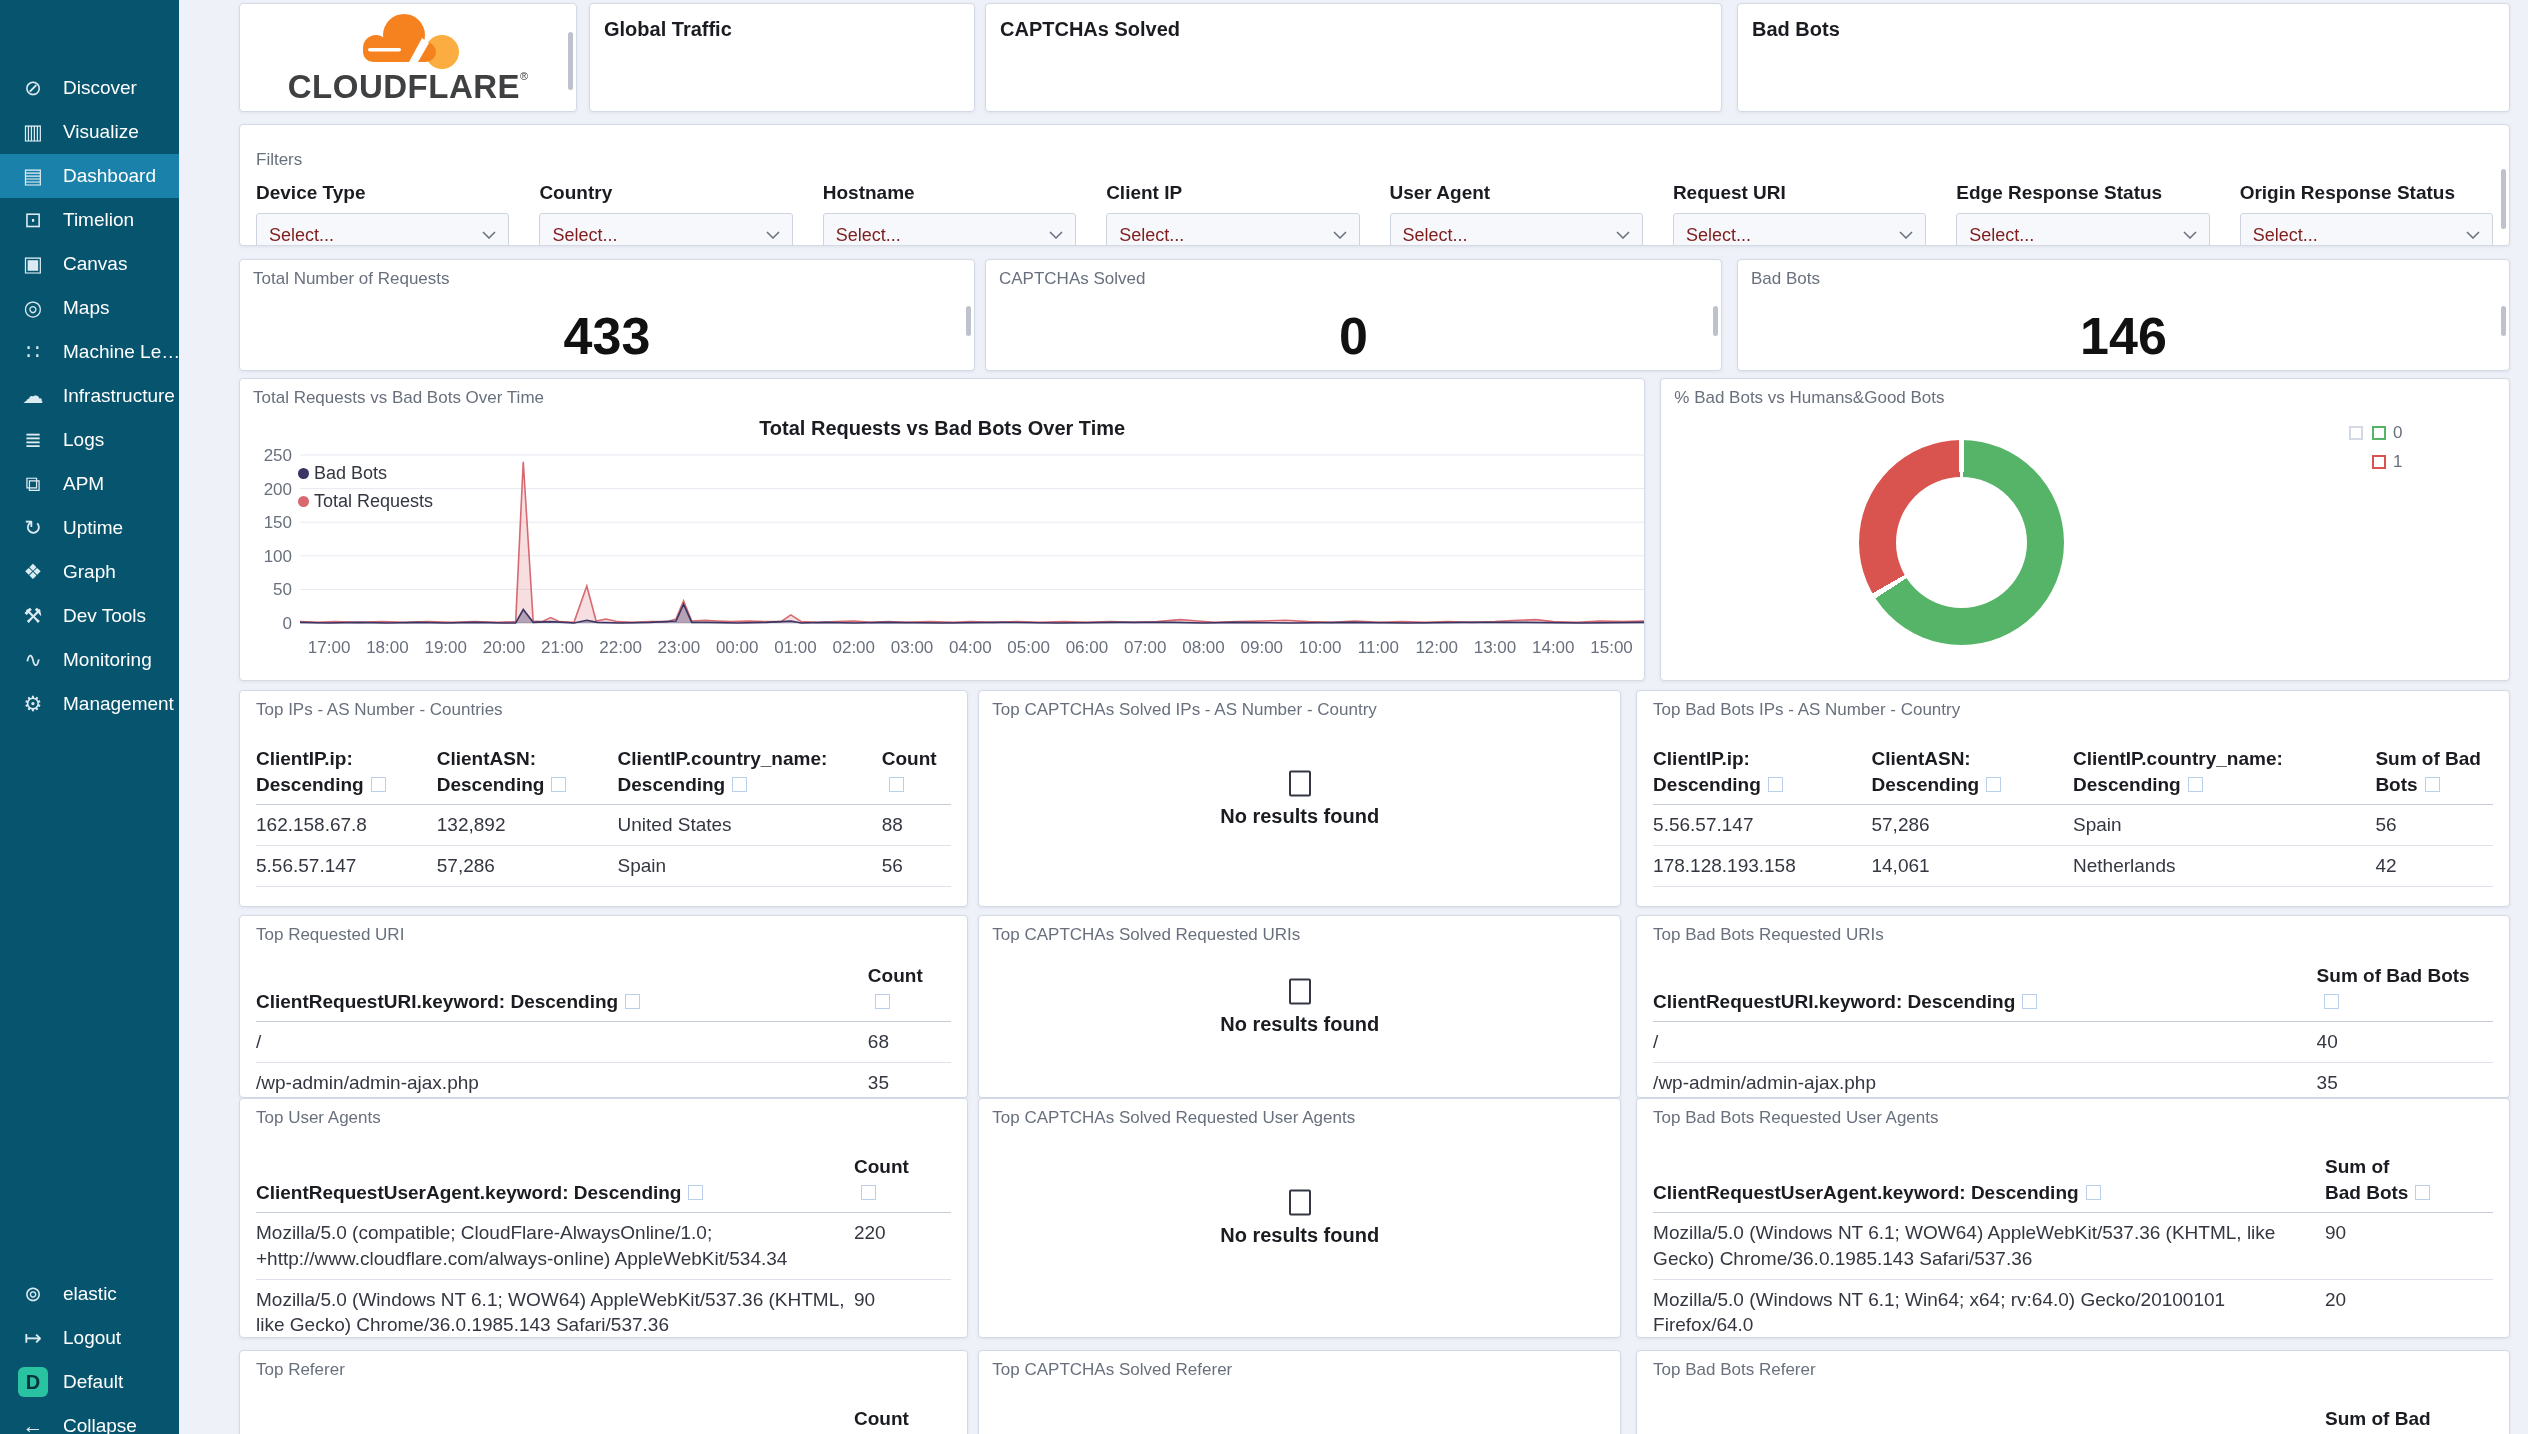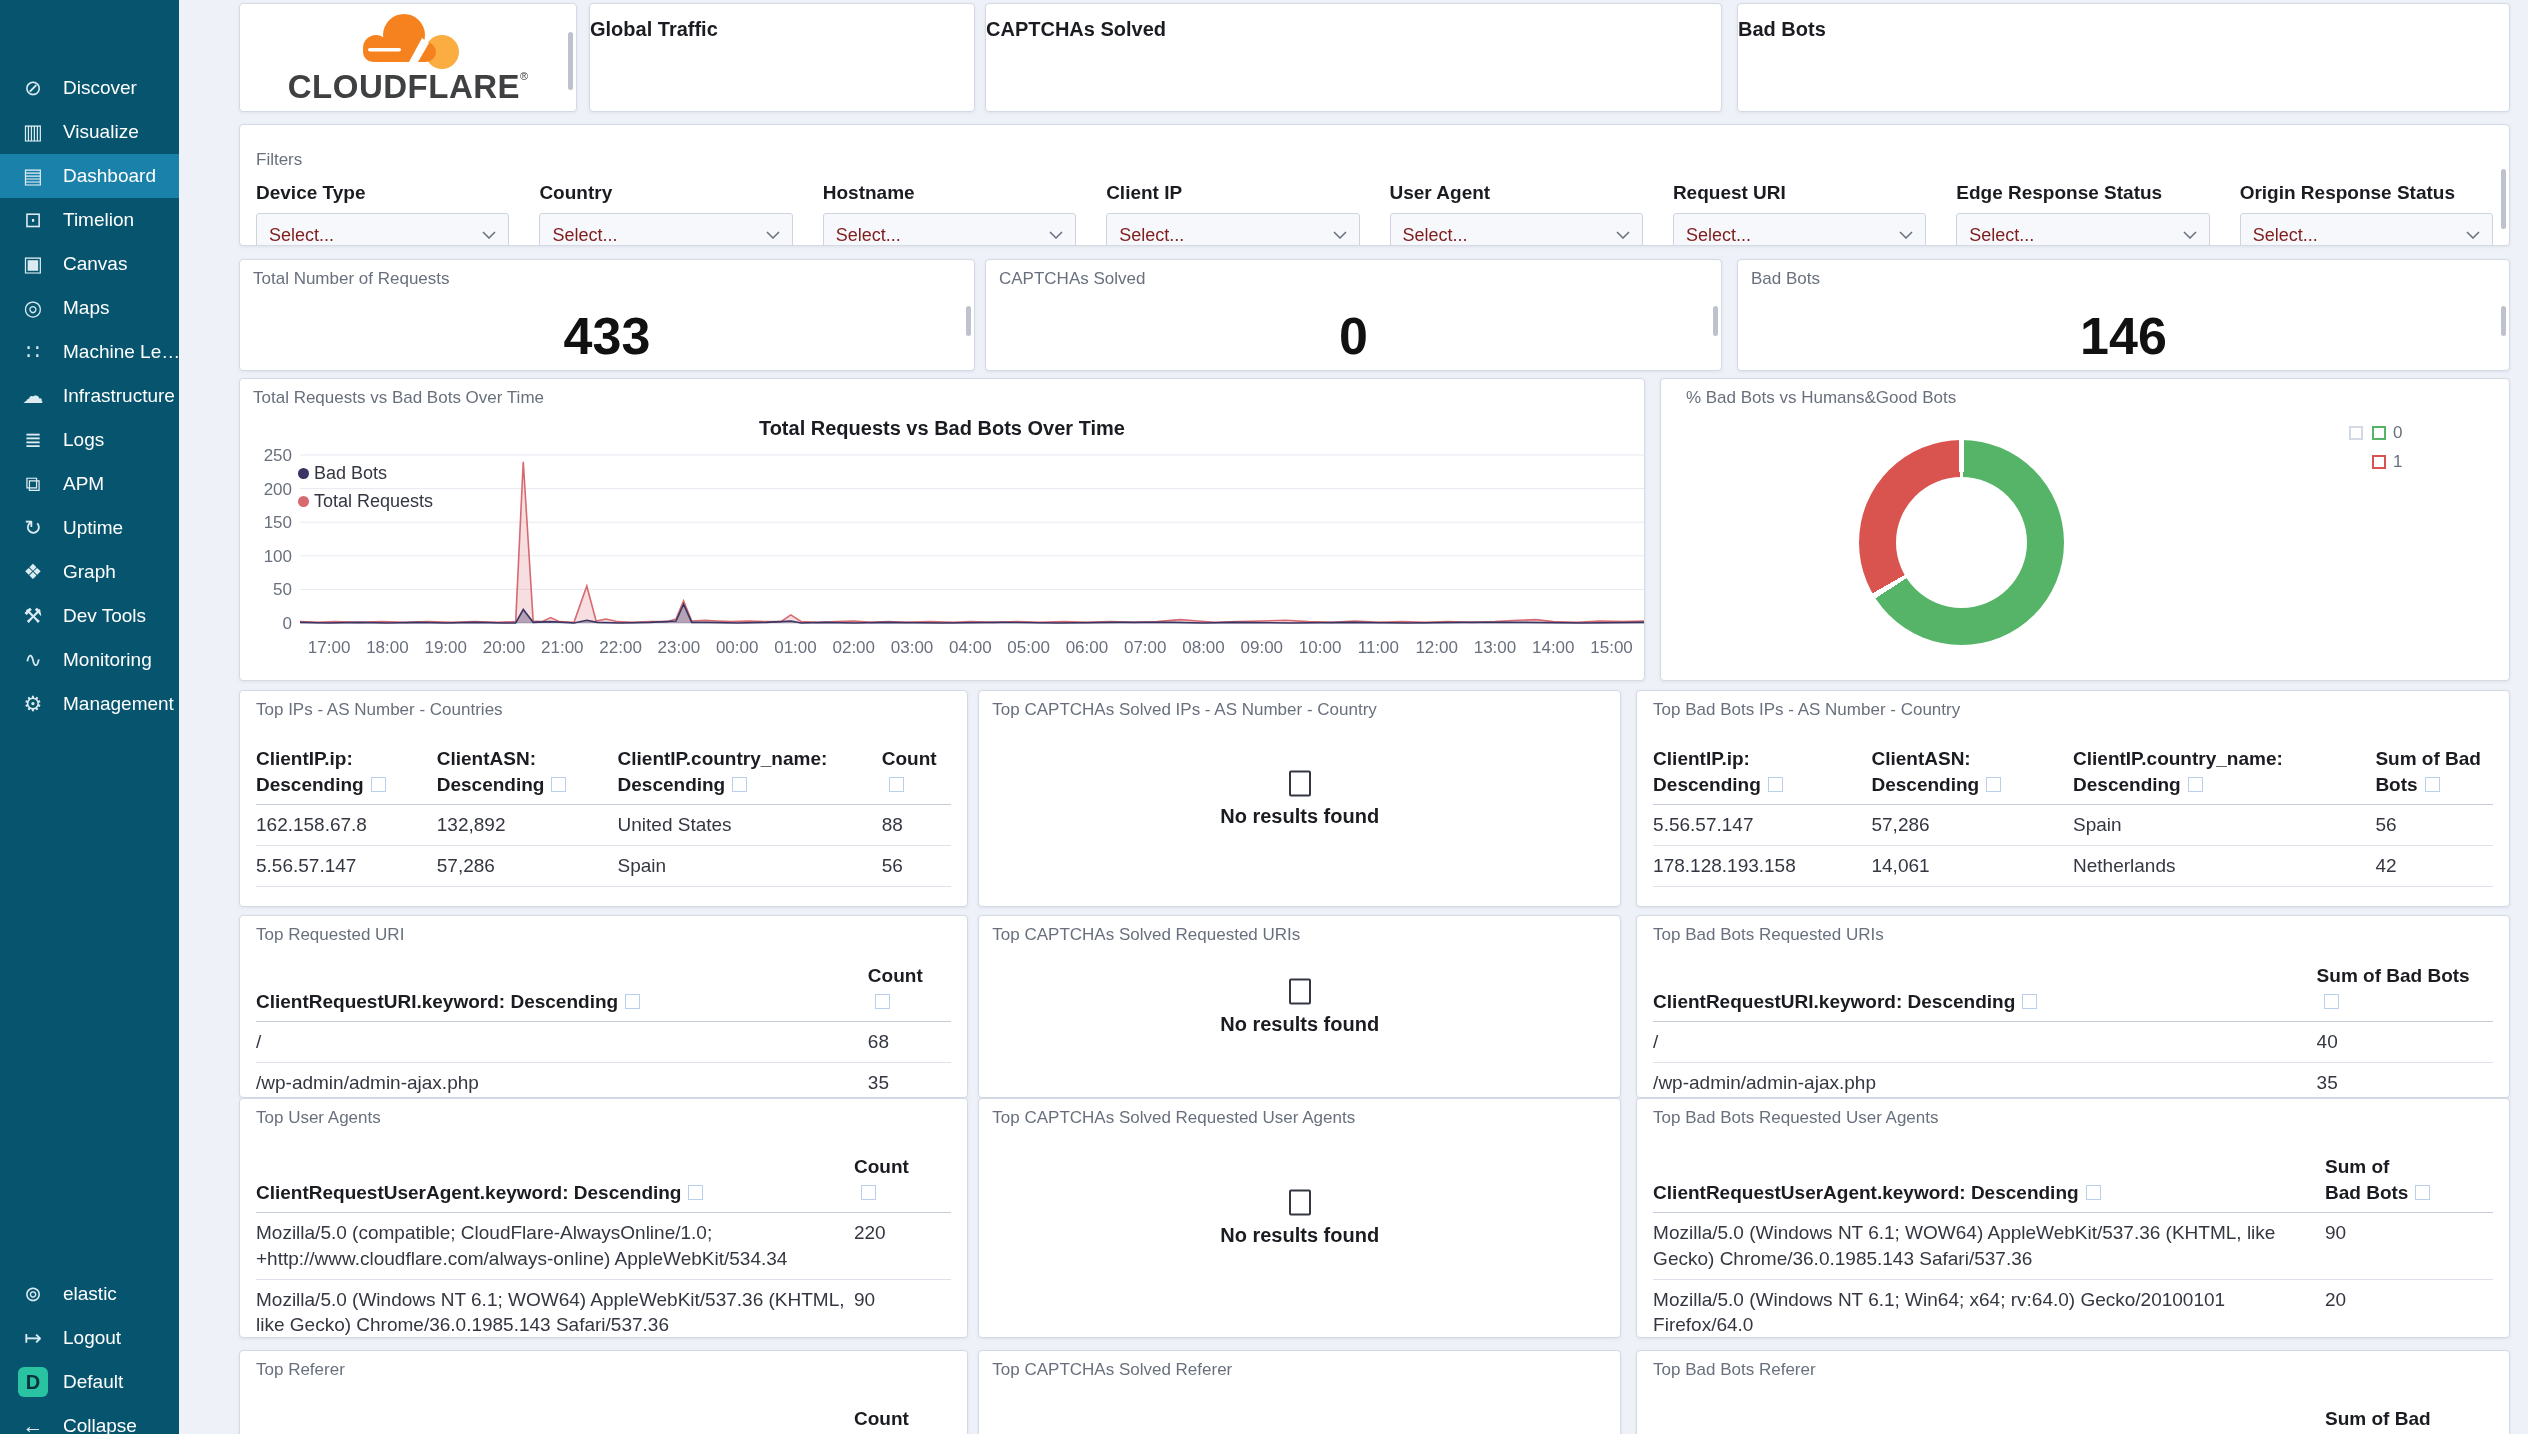--- a/index.html
+++ b/index.html
@@ -24,21 +24,21 @@
   .panel-scrollbar{position:absolute;right:3px;width:5px;border-radius:3px;background:#9aa2b1;opacity:.65;}
   
   .row-header{height:109px;margin-bottom:12px;}
   .logo-panel{width:338px;margin-right:12px;display:flex;flex-direction:column;align-items:center;justify-content:flex-end;padding-bottom:8px;}
   .cf-text{font-weight:800;font-size:33px;letter-spacing:.5px;color:#3f4042;line-height:1;}
   .cf-reg{font-size:11px;vertical-align:top;color:#3f4042;}
   .header-panel{padding:14px 0 0 0;}
   .hp-0{width:386px;margin-right:10px;}
   .hp-1{width:737px;margin-right:15px;}
   .hp-2{width:773px;}
-  .md-title{font-weight:bold;font-size:20px;color:#1a1c21;}
+  .md-title{font-weight:bold;font-size:20px;color:#1a1c21;padding-left:14px;}
   
   .filters-panel{width:2271px;height:122px;margin-bottom:13px;padding:16px 16px;}
   .filters-grid{display:grid;grid-template-columns:repeat(8,1fr);column-gap:30px;margin-top:12px;}
   .filter-label{font-weight:bold;font-size:19px;color:#1a1c21;margin-bottom:9px;}
   .select{height:42px;background:#f6f8fb;border:1px solid #cdd3df;border-radius:3px;display:flex;align-items:center;
           justify-content:space-between;padding:0 12px;cursor:pointer;}
   .select-ph{color:#7f1d1d;font-size:18px;}
   
   .row-metrics{height:112px;margin-bottom:7px;}
   .metric-panel{display:flex;flex-direction:column;}
@@ -48,21 +48,21 @@
   .metric-value{margin-top:auto;text-align:center;font-size:52px;font-weight:bold;color:#111;line-height:1;padding-bottom:8px;}
   
   .row-charts{height:303px;margin-bottom:9px;}
   .chart-panel{width:1483px;margin-right:15px;}
   .chart-title{position:absolute;top:38px;left:0;right:0;text-align:center;font-weight:bold;font-size:20px;color:#1a1c21;}
   .line-svg{position:absolute;left:14px;top:52px;}
   .chart-legend{position:absolute;left:58px;top:84px;z-index:2;}
   .chart-legend .cl-item{display:flex;align-items:center;margin-bottom:7px;cursor:pointer;}
   .legend-dot{width:11px;height:11px;border-radius:50%;margin-right:5px;}
   .cl-label{font-size:18px;color:#343741;}
-  .donut-panel{width:896px;padding-left:12px;}
+  .donut-panel{width:896px;}
   .donut{position:absolute;left:198px;top:61px;width:205px;height:205px;border-radius:50%;}
   .donut::after{content:"";position:absolute;left:37px;top:37px;width:131px;height:131px;border-radius:50%;background:#fff;}
   .donut-legend{position:absolute;top:44px;right:104px;}
   .dl-row{display:flex;align-items:center;justify-content:flex-end;margin-bottom:9px;cursor:pointer;}
   .legend-box{width:14px;height:14px;border:2px solid #999;box-sizing:border-box;margin-right:7px;background:#fff;}
   .legend-box.ghost{border-color:#d3dae6;margin-right:9px;}
   .dl-label{font-size:17px;color:#69707d;width:12px;}
   
   .row-t1{height:217px;margin-bottom:8px;}
   .row-t2{height:183px;margin-bottom:0;}

